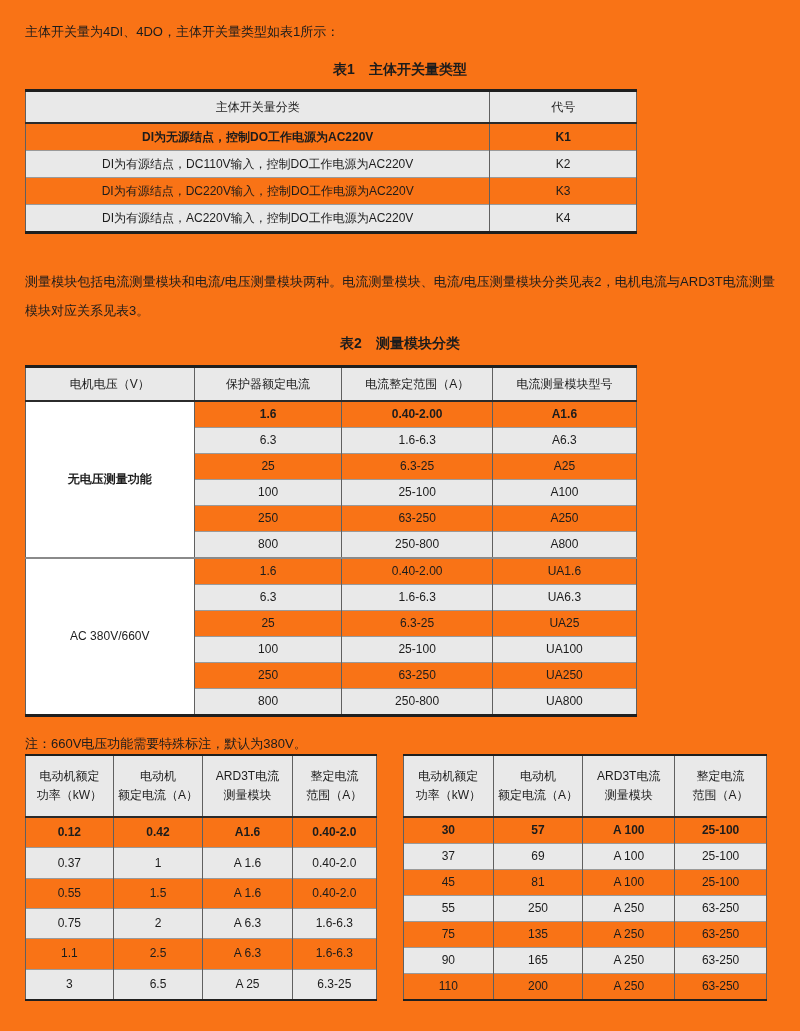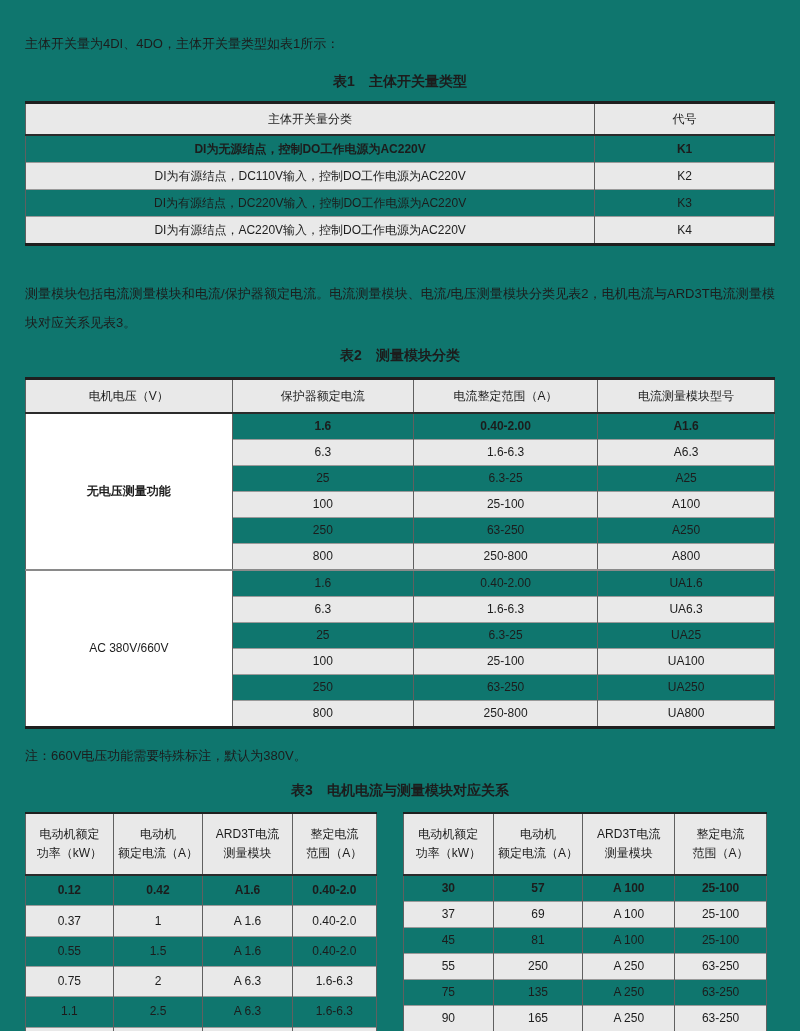--- a/index.html
+++ b/index.html
@@ -1,27 +1,27 @@
 <!DOCTYPE html>
 <html><head>
 <meta charset="utf-8">
 <style>
   html,body{margin:0;padding:0;background:#ffffff;}
   body{font-family:"Liberation Sans","DejaVu Sans",sans-serif;color:#1c1c1c;}
-  .page{width:800px;height:1031px;box-sizing:border-box;padding:32px 25px 0 25px;background:#0f766e;overflow:hidden;}
+  .page{width:800px;height:1031px;box-sizing:border-box;padding:20px 25px 0 25px;background:#f97316;overflow:hidden;}
   .para{font-size:13px;line-height:20px;margin:0;}
   .para.intro{margin-top:2px;}
   .para.body2{margin-top:33px;line-height:29px;text-align:justify;}
   .para.note{margin-top:17px;}
   .tbl-title{text-align:center;font-weight:bold;font-size:14px;}
   .title1{margin-top:19px;margin-bottom:10px;}
   .title2{margin-top:10px;margin-bottom:12px;}
   .title3{margin-top:16px;margin-bottom:12px;}
   table{border-collapse:collapse;table-layout:fixed;font-size:12px;}
-  .t1,.t2{width:750px;border-top:3px solid #1f1f1f;border-bottom:3px solid #1f1f1f;}
+  .t1,.t2{width:612px;border-top:3px solid #1f1f1f;border-bottom:3px solid #1f1f1f;}
   th{background:#e9e9e9;font-weight:normal;}
   th,td{text-align:center;padding:0;border-left:1px solid #606060;border-right:1px solid #606060;overflow:hidden;white-space:nowrap;}
   thead th{border-bottom:2px solid #2b2b2b;}
   tbody td{border-top:1px solid #9a9a9a;}
   tbody tr:first-child td{border-top:none;font-weight:bold;}
   tbody tr:nth-child(even) td:not(.merge){background:#e9e9e9;}
   .t1 th{height:30px;line-height:30px;}
   .t1 td{height:26px;line-height:26px;}
   .t2 th{height:32px;line-height:32px;}
   .t2 td{height:25px;line-height:25px;}
@@ -67,21 +67,21 @@
           <td>DI为有源结点，DC220V输入，控制DO工作电源为AC220V</td>
           <td>K3</td>
         </tr>
         <tr>
           <td>DI为有源结点，AC220V输入，控制DO工作电源为AC220V</td>
           <td>K4</td>
         </tr>
       </tbody>
   </table>
 
-  <p class="para body2">测量模块包括电流测量模块和电流/保护器额定电流。电流测量模块、电流/电压测量模块分类见表2，电机电流与ARD3T电流测量模块对应关系见表3。</p>
+  <p class="para body2">测量模块包括电流测量模块和电流/电压测量模块两种。电流测量模块、电流/电压测量模块分类见表2，电机电流与ARD3T电流测量模块对应关系见表3。</p>
 
   <div class="tbl-title title2">表2　测量模块分类</div>
 
   <table class="t2">
     <colgroup>
         <col style="width:27.6%">
         <col style="width:24.2%">
         <col style="width:24.6%">
         <col style="width:23.6%">
       </colgroup>
@@ -154,21 +154,20 @@
         <tr>
           <td>800</td>
           <td>250-800</td>
           <td>UA800</td>
         </tr>
       </tbody>
   </table>
 
   <p class="para note">注：660V电压功能需要特殊标注，默认为380V。</p>
 
-  <div class="tbl-title title3">表3　电机电流与测量模块对应关系</div>
 
   <div class="t3wrap">
 
     <table class="t3 t3-left">
       <colgroup>
           <col style="width:25%">
           <col style="width:25.5%">
           <col style="width:25.5%">
           <col style="width:24%">
         </colgroup>

